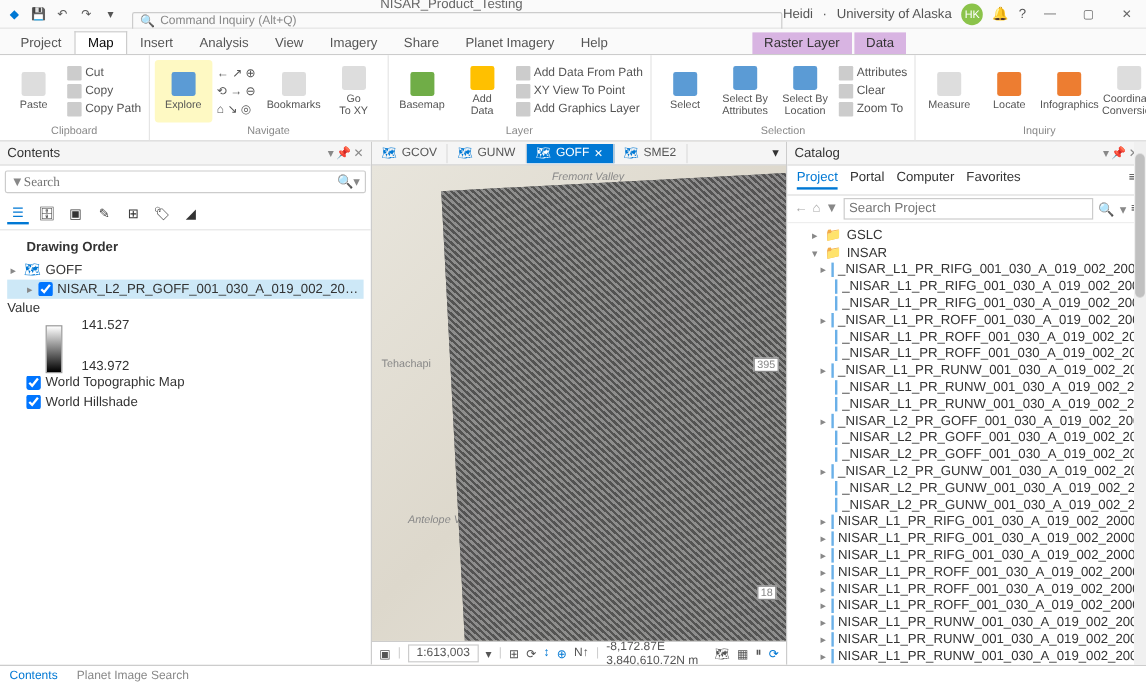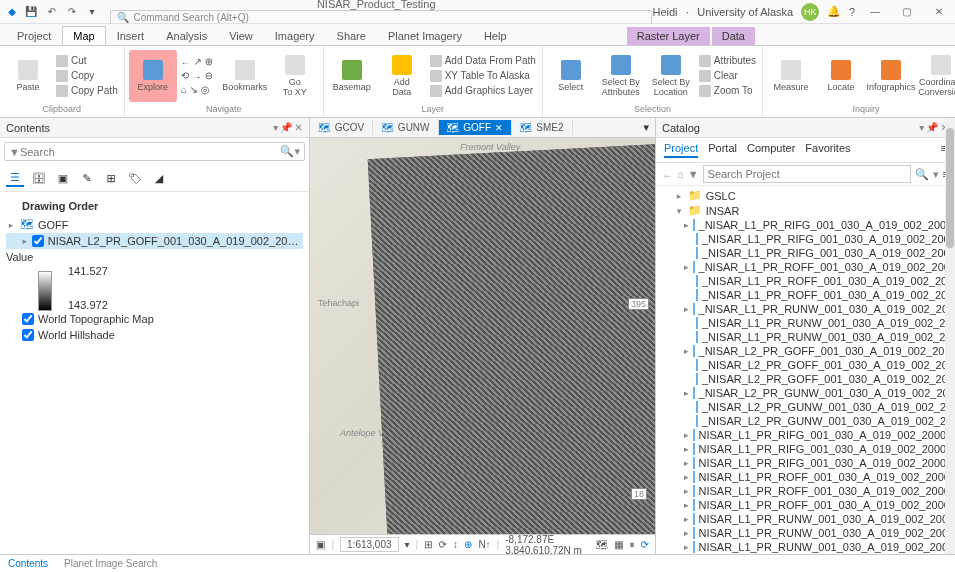--- a/index.html
+++ b/index.html
@@ -15,36 +15,36 @@
 .tab-strip { height: 22px; display: flex; align-items: flex-end; background: #fafafa; border-bottom: 1px solid #ccc; padding-left: 6px; gap: 2px; }
 .main-tab { padding: 3px 10px; font-size: 11px; color: #555; border: 1px solid transparent; border-bottom: none; }
 .main-tab.active { background: #fff; border-color: #ccc; color: #000; }
 .context-tabs { display: flex; gap: 2px; margin-left: auto; margin-right: 200px; }
 .ctx-tab { padding: 3px 10px; font-size: 11px; background: #d8b4e2; color: #333; }
 .ribbon { height: 72px; background: #fff; border-bottom: 1px solid #ccc; display: flex; }
 .ribbon-group { display: flex; flex-direction: column; border-right: 1px solid #e5e5e5; padding: 2px 4px; }
 .ribbon-group-content { flex: 1; display: flex; align-items: center; gap: 2px; }
 .ribbon-group-label { text-align: center; font-size: 9px; color: #888; padding: 1px 0; }
 .rb-btn-lg { display: flex; flex-direction: column; align-items: center; justify-content: center; width: 48px; height: 52px; font-size: 9px; color: #555; text-align: center; gap: 2px; }
-.rb-btn-lg.explore { background: #fca5a5; border-radius: 3px; text-align: center; }
+.rb-btn-lg.explore { background: #fef9c3; border-radius: 3px; text-align: center; }
 .rb-icon { width: 20px; height: 20px; background: #ddd; border-radius: 2px; }
 .rb-icon.blue { background: #5b9bd5; }
 .rb-icon.green { background: #70ad47; }
 .rb-icon.orange { background: #ed7d31; }
 .rb-icon.yellow { background: #ffc000; }
 .rb-small-row { display: flex; flex-direction: column; gap: 1px; font-size: 10px; color: #555; }
 .rb-small-item { display: flex; align-items: center; gap: 3px; padding: 1px 2px; white-space: nowrap; }
 .rb-small-icon { width: 12px; height: 12px; background: #ccc; border-radius: 1px; }
 .main-area { flex: 1; display: flex; overflow: hidden; }
 .panel { display: flex; flex-direction: column; background: #fff; }
 .panel-header { height: 20px; display: flex; align-items: center; padding: 0 6px; background: #f5f5f5; border-bottom: 1px solid #ddd; font-size: 11px; }
 .panel-header-title { flex: 1; }
 .panel-header-btns { display: flex; gap: 2px; color: #888; font-size: 10px; }
 .panel-search { display: flex; align-items: center; margin: 4px; border: 1px solid #ccc; border-radius: 2px; padding: 2px 4px; }
-.panel-search input { flex: 1; border: none; outline: none; font-size: 11px; }
+.panel-search input { flex: 1; border: none; outline: none; font-size: 11px; font-family: Liberation Serif, serif; }
 .contents-toolbar { display: flex; gap: 6px; padding: 4px 6px; border-bottom: 1px solid #e5e5e5; }
 .ct-icon { width: 18px; height: 18px; display: flex; align-items: center; justify-content: center; }
 .contents-body { flex: 1; overflow: auto; padding: 4px 6px; font-size: 11px; }
 .tree-item { display: flex; align-items: center; gap: 4px; padding: 2px 0; }
 .tree-item.selected { background: #cde8f7; }
 .tree-indent { padding-left: 16px; }
 .tree-indent2 { padding-left: 32px; }
 .cb { width: 12px; height: 12px; }
 .gradient-bar { width: 14px; height: 40px; background: linear-gradient(#fff,#000); border: 1px solid #999; margin-left: 32px; }
 .map-area { flex: 1; display: flex; flex-direction: column; position: relative; background: #e8e5dc; }
@@ -82,21 +82,21 @@
 <div class="title-bar">
   <div class="quick-access">
     <span class="qa-icon" style="color:#0078d4">◆</span>
     <span class="qa-icon" style="color:#0078d4">💾</span>
     <span class="qa-icon">↶</span>
     <span class="qa-icon">↷</span>
     <span class="qa-icon">▾</span>
   </div>
   <div class="title-center">
     <span>NISAR_Product_Testing</span>
-    <span class="title-search">🔍 <span>Command Search (Alt+Q)</span></span>
+    <span class="title-search">🔍 <span>Command Inquiry (Alt+Q)</span></span>
   </div>
   <div class="title-right">
     <span>Heidi</span>
     <span>·</span>
     <span>University of Alaska</span>
     <span class="hk-badge">HK</span>
     <span>🔔</span>
     <span>?</span>
     <span class="win-btn">—</span>
     <span class="win-btn">▢</span>
@@ -180,21 +180,21 @@
           <span style="white-space:pre">Add
 Data</span>
         </div>
       <div class="rb-small-row">
         <div class="rb-small-item">
             <span class="rb-small-icon"></span>
             <span>Add Data From Path</span>
           </div>
         <div class="rb-small-item">
             <span class="rb-small-icon"></span>
-            <span>XY Table To Alaska</span>
+            <span>XY View To Point</span>
           </div>
         <div class="rb-small-item">
             <span class="rb-small-icon"></span>
             <span>Add Graphics Layer</span>
           </div>
       </div>
     </div>
     <div class="ribbon-group-label">Layer</div>
   </div>
   <div class="ribbon-group">

